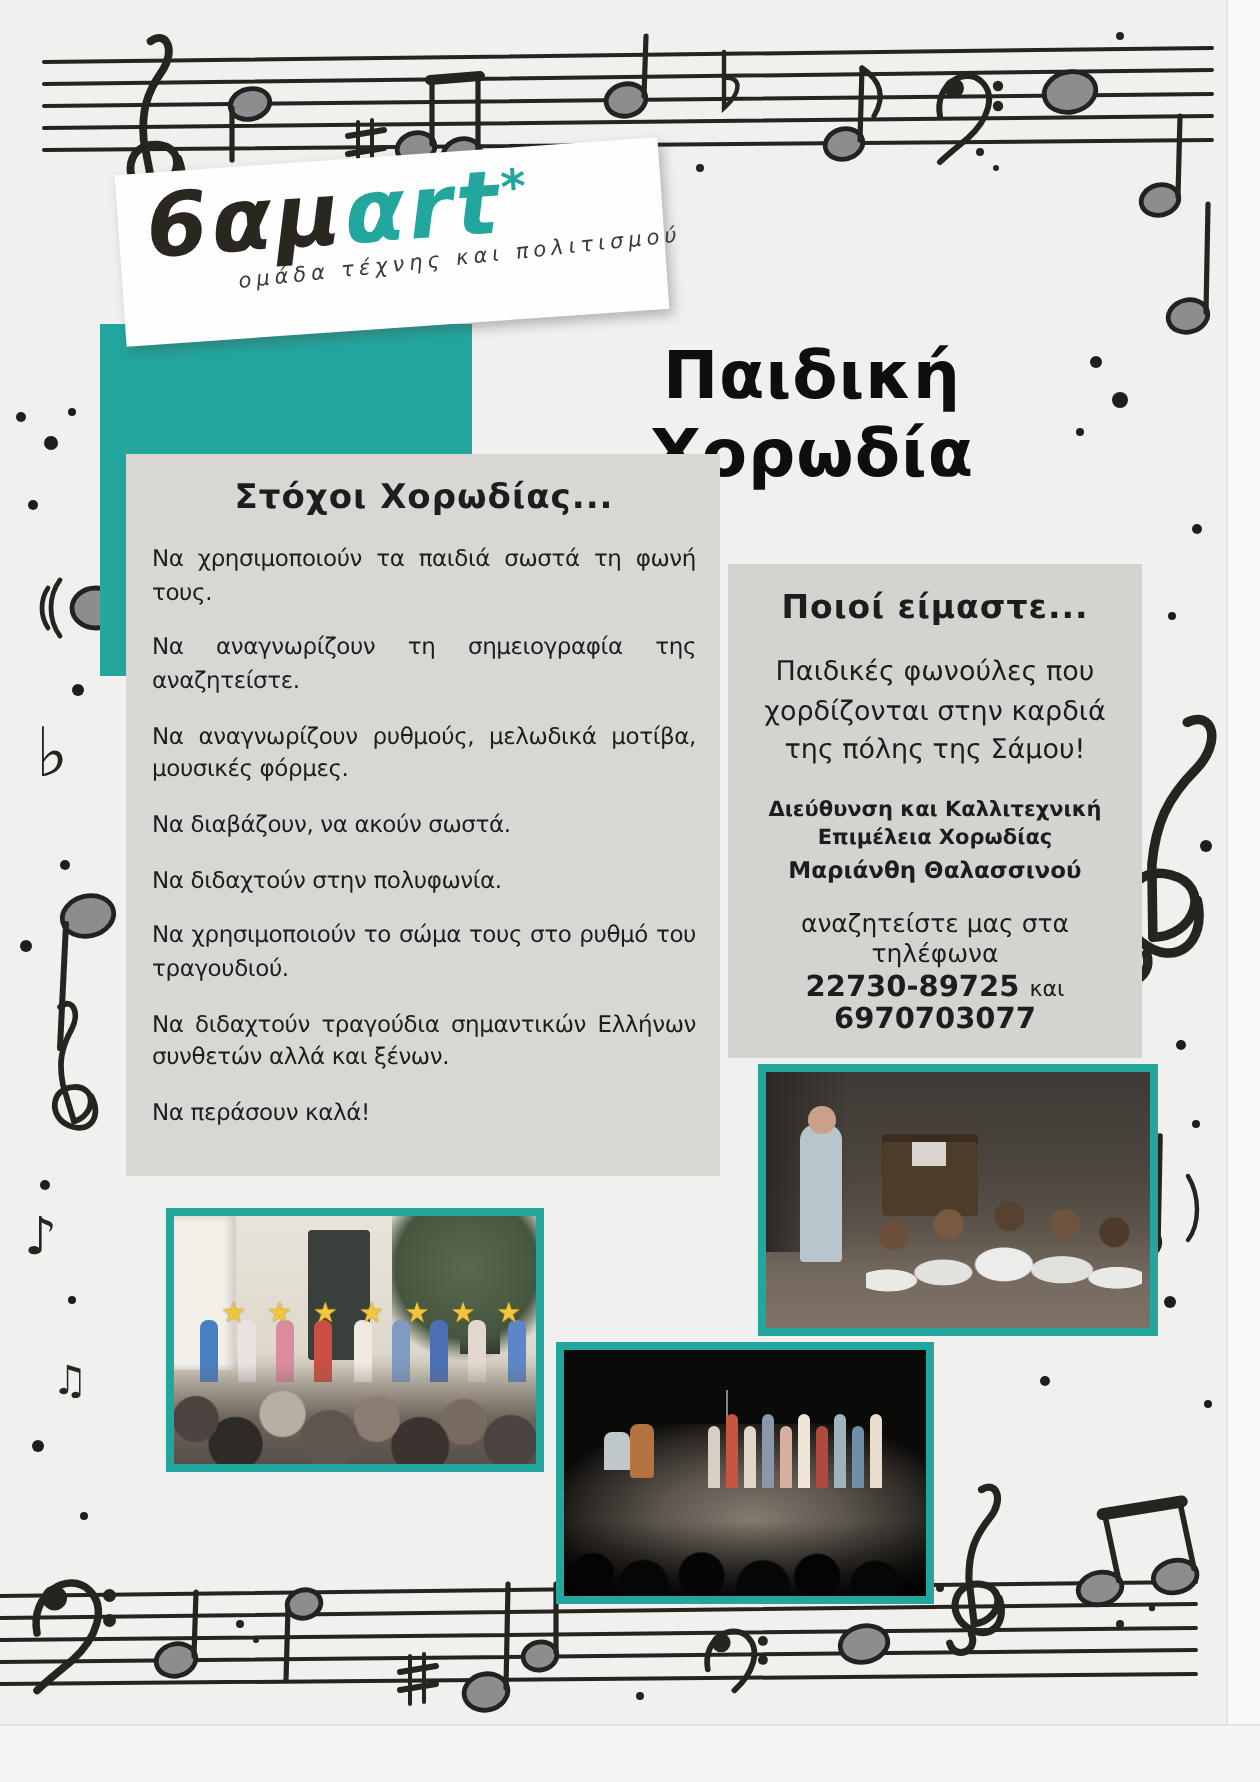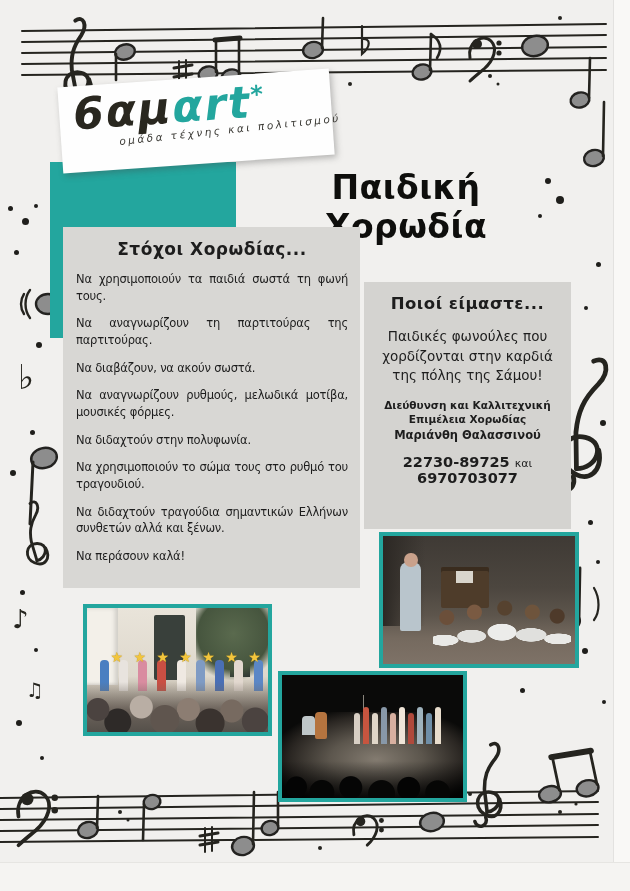--- a/index.html
+++ b/index.html
@@ -352,34 +352,35 @@
       <span class="logo-black">6αμ</span><span class="logo-teal">αrt</span><span class="logo-star">*</span>
     </div>
     <div class="logo-tagline">ομάδα τέχνης και πολιτισμού</div>
   </div>
 
   <h1 class="page-title">Παιδική Χορωδία</h1>
 
   <section class="goals-box">
     <h2 class="goals-title">Στόχοι Χορωδίας...</h2>
     <p>Να χρησιμοποιούν τα παιδιά σωστά τη φωνή τους.</p>
-    <p>Να αναγνωρίζουν τη παρτιτούρας της παρτιτούρας.</p>
+    <p>Να αναγνωρίζουν τη σημειογραφία της αναζητείστε.</p>
+    <p>Να αναγνωρίζουν ρυθμούς, μελωδικά μοτίβα, μουσικές φόρμες.</p>
     <p>Να διαβάζουν, να ακούν σωστά.</p>
-    <p>Να αναγνωρίζουν ρυθμούς, μελωδικά μοτίβα, μουσικές φόρμες.</p>
     <p>Να διδαχτούν στην πολυφωνία.</p>
     <p>Να χρησιμοποιούν το σώμα τους στο ρυθμό του τραγουδιού.</p>
     <p>Να διδαχτούν τραγούδια σημαντικών Ελλήνων συνθετών αλλά και ξένων.</p>
     <p>Να περάσουν καλά!</p>
   </section>
 
   <section class="who-box">
     <h2 class="who-title">Ποιοί είμαστε...</h2>
     <p class="who-desc">Παιδικές φωνούλες που χορδίζονται στην καρδιά της πόλης της Σάμου!</p>
     <p class="who-direction">Διεύθυνση και Καλλιτεχνική Επιμέλεια Χορωδίας</p>
     <p class="who-director">Μαριάνθη Θαλασσινού</p>
+    <p class="who-contact2">αναζητείστε μας στα τηλέφωνα</p>
     <p class="who-phones">
       <span>22730-89725</span>
       <span class="conj">και</span>
       <span>6970703077</span>
     </p>
   </section>
 
   <figure class="photo photo-2" style="margin:0;">
     <div class="p2-bg"></div>
     <div class="p2-curtain"></div>

